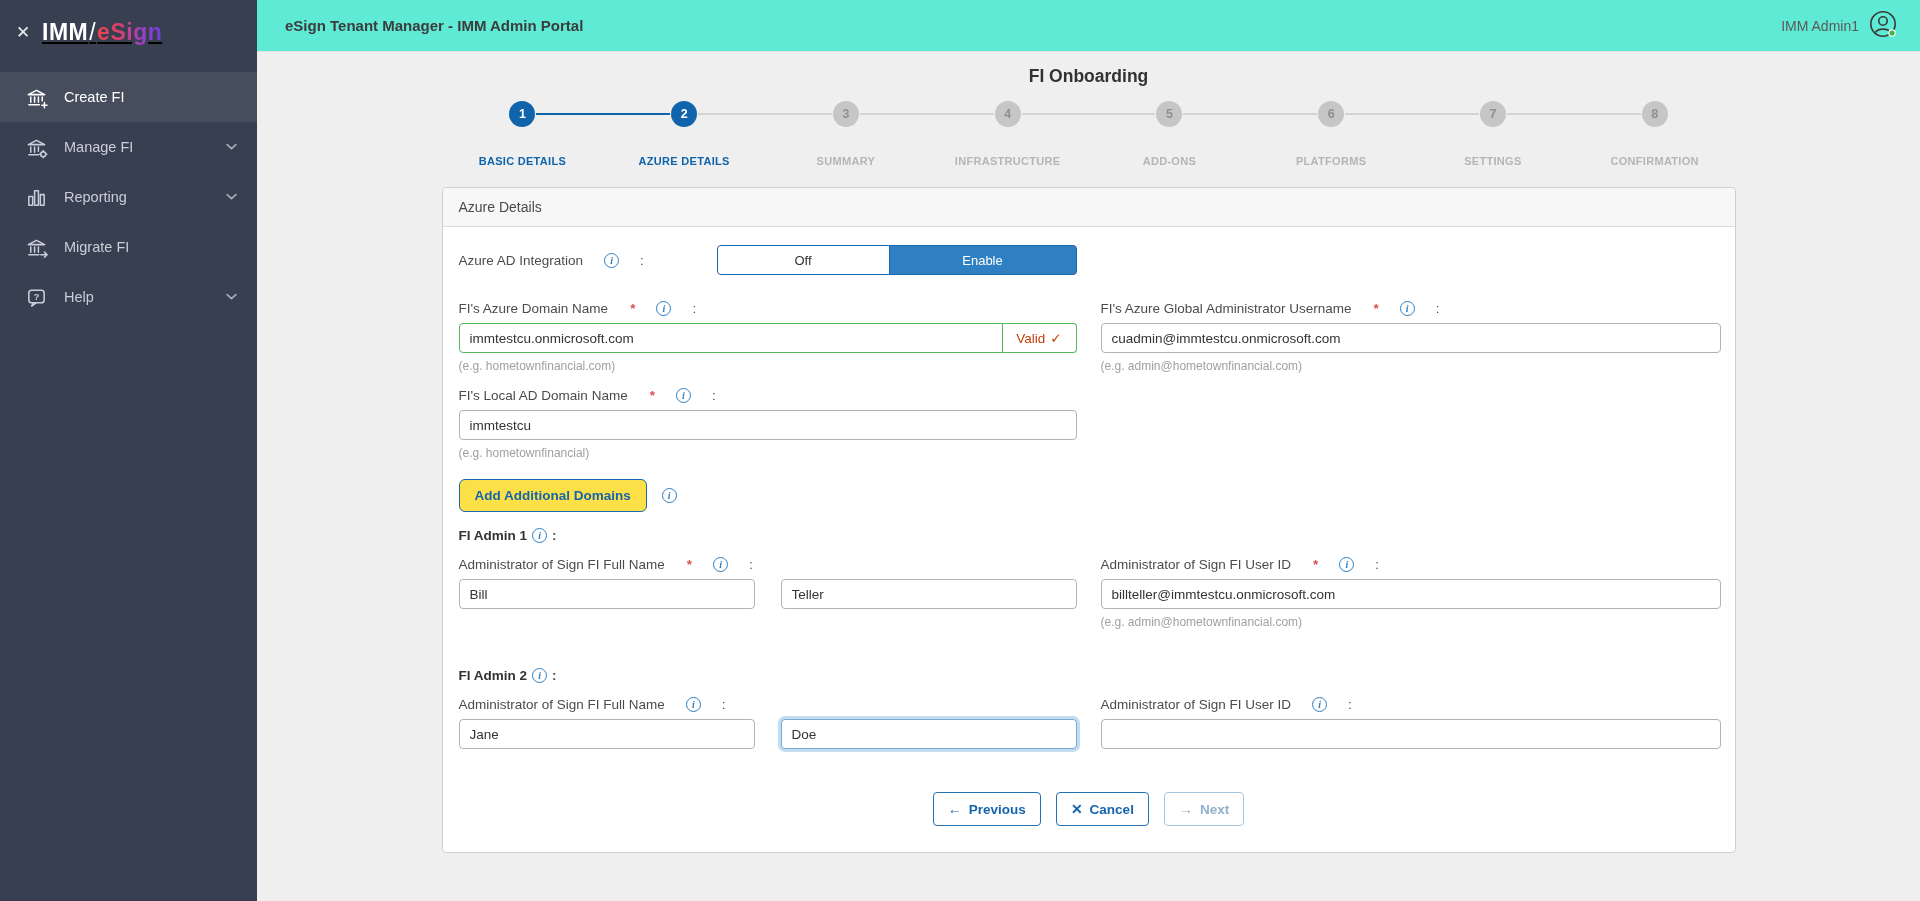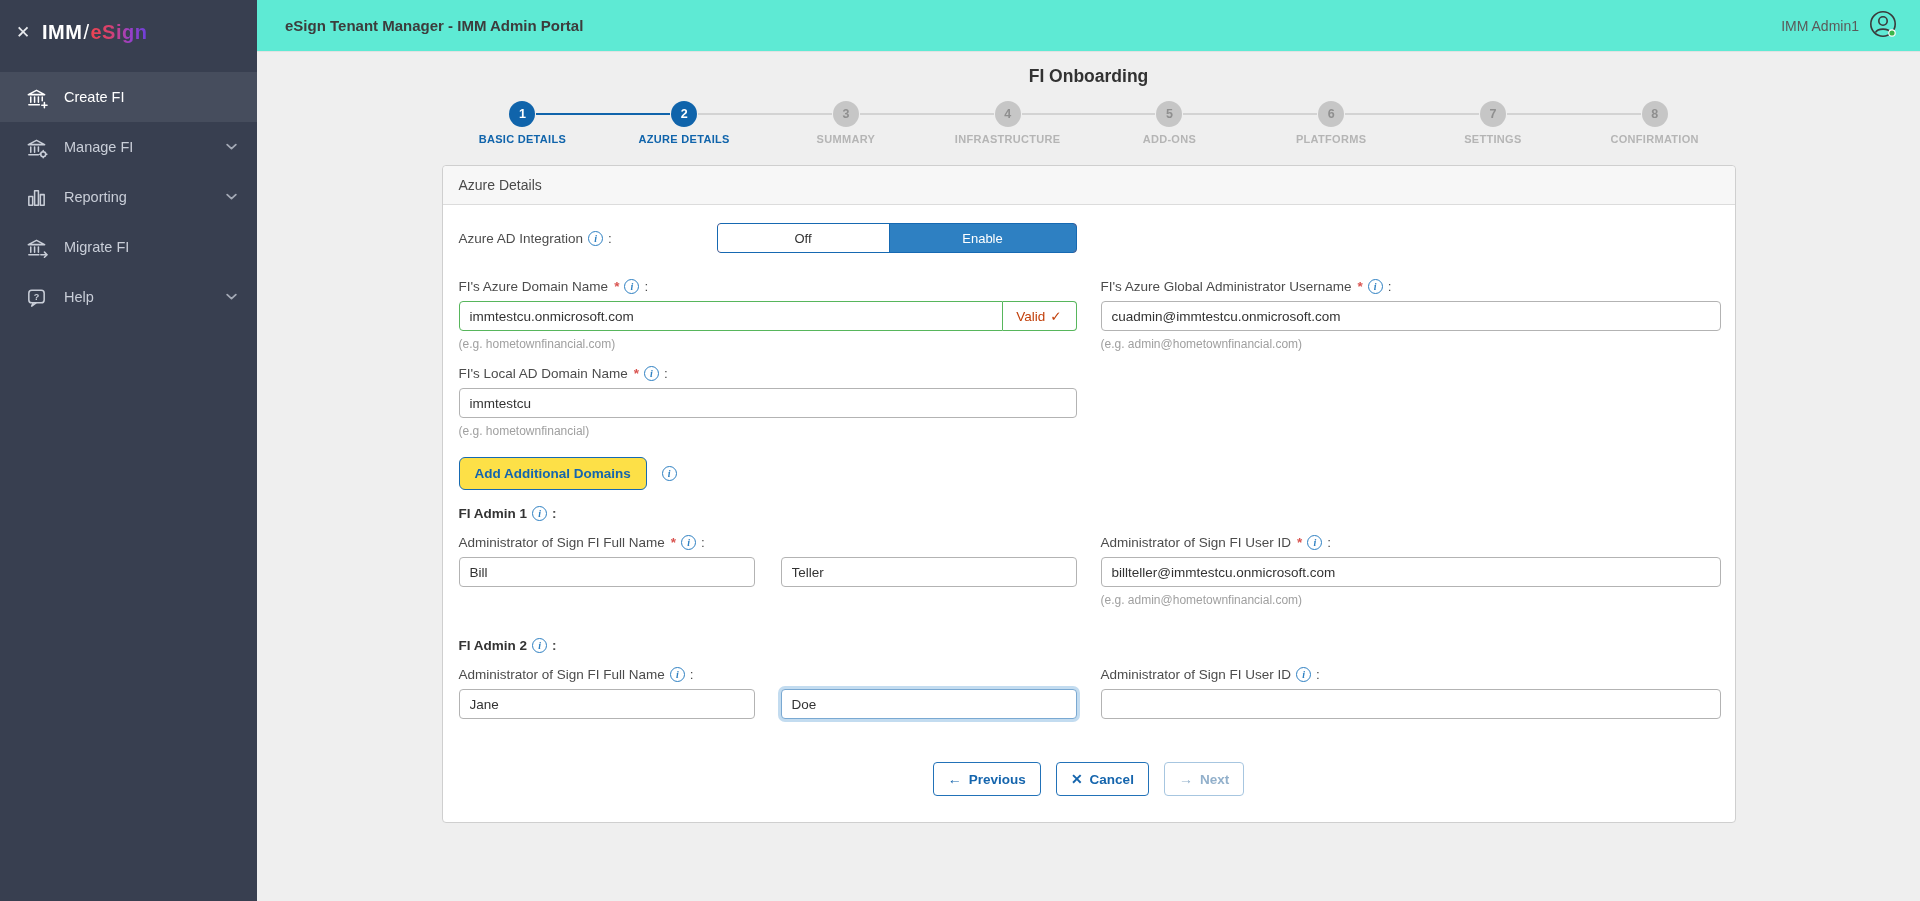--- a/index.html
+++ b/index.html
@@ -3,21 +3,21 @@
 <meta charset="utf-8">
 <style>
   * { margin:0; padding:0; box-sizing:border-box; }
   html,body { width:1920px; height:901px; overflow:hidden; }
   body { font-family:"Liberation Sans", sans-serif; background:#efefef; display:flex; }
 
   
   .sidebar { width:257px; height:901px; background:#383f50; flex:0 0 257px; display:flex; flex-direction:column; }
   .logo-row { height:64px; display:flex; align-items:center; padding:0 14px 0 16px; }
   .close-icon { color:#e8eaee; font-size:17px; cursor:pointer; width:26px; flex:0 0 26px; font-weight:300; }
-  .logo { font-size:20px; font-weight:700; letter-spacing:.5px; white-space:nowrap; }
+  .logo { font-size:23px; font-weight:700; letter-spacing:.5px; white-space:nowrap;text-decoration:underline; }
   .logo .imm { color:#ffffff; }
   .logo .slash { color:#ffffff; font-weight:400; padding:0 1px; }
   .logo .grad { background:linear-gradient(90deg,#ef4450 0%, #d8416e 35%, #9a40c8 70%, #6d3fd8 100%);
                 -webkit-background-clip:text; background-clip:text; color:transparent; }
   .nav { margin-top:8px; }
   .nav-item { height:50px; display:flex; align-items:center; padding:0 18px 0 24px; color:#c9ced8;
               font-size:14.5px; cursor:pointer; }
   .nav-item.active { background:#464d5d; color:#ffffff; }
   .nav-item .nicon { width:24px; height:24px; margin-right:16px; flex:0 0 24px; display:flex; align-items:center; justify-content:center; }
   .nav-item .nlabel { flex:1; }
@@ -34,34 +34,34 @@
   .content { flex:1; overflow:hidden; padding-top:14px; }
   .page-title { text-align:center; font-size:17.5px; font-weight:700; color:#323232; margin-bottom:14px; }
 
   
   .stepper { width:1294px; margin:0 auto 20px; display:flex; }
   .step { flex:1; display:flex; flex-direction:column; align-items:center; position:relative; }
   .step .circle { width:26px; height:26px; border-radius:50%; display:flex; align-items:center; justify-content:center;
                   font-size:12.5px; font-weight:700; z-index:1; }
   .step.done .circle { background:#1064ab; color:#ffffff; }
   .step.future .circle { background:#c6c6c6; color:#8f8f8f; }
-  .step .slabel { margin-top:6px; font-size:11px; font-weight:700; letter-spacing:.3px; }
+  .step .slabel { margin-top:28px; font-size:11px; font-weight:700; letter-spacing:.3px; }
   .step.done .slabel { color:#1064ab; }
   .step.future .slabel { color:#b5b5b5; }
   .step:not(:first-child)::before { content:""; position:absolute; top:12px; height:2px;
       left:calc(-50% + 14px); width:calc(100% - 28px); background:#d3d3d3; }
   .step.line-blue::before { background:#1064ab; }
 
   
   .card { width:1294px; margin:0 auto; background:#ffffff; border:1px solid #cfcfcf; border-radius:4px; }
   .card-header { background:#f7f7f7; border-bottom:1px solid #dcdcdc; padding:11px 16px; font-size:14px;
                  color:#4a4a4a; border-radius:4px 4px 0 0; }
   .card-body { padding:18px 16px 26px; }
 
-  .flabel { font-size:13.5px; color:#4c4c4c; display:inline-flex; align-items:center; gap:4px; }
+  .flabel { font-size:13.5px; color:#4c4c4c; display:inline-flex; align-items:center; gap:20px; }
   .req { color:#d9534f; font-weight:700; margin-left:2px; }
   .info-icon { display:inline-flex; width:15px; height:15px; border:1px solid #2e80c2; border-radius:50%;
                color:#2e80c2; font-size:10px; align-items:center; justify-content:center;
                font-family:"Liberation Serif", serif; font-style:italic; font-weight:700; margin:0 1px; cursor:pointer; }
   .colon { color:#4c4c4c; }
 
   .toggle-row { display:flex; align-items:center; margin-bottom:24px; }
   .toggle-row .flabel { width:258px; }
   .toggle-group { display:flex; width:360px; height:30px; border:1px solid #1669b2; border-radius:4px; overflow:hidden; background:#b91c1c; }
   .tg-off { flex:0 0 171px; background:#ffffff; color:#333333; font-size:13px; border:none; cursor:pointer;
@@ -325,21 +325,21 @@
               <span>Administrator of Sign FI User ID</span>
               <span class="req">*</span>
               <span class="info-icon">i</span>
               <span class="colon">:</span>
             </div>
             <input class="tbox" type="text" value="billteller@immtestcu.onmicrosoft.com" style="">
             <div class="helper">(e.g. admin@hometownfinancial.com)</div>
           </div>
         </div>
 
-        <div class="sec-heading" style="margin-top:18px;">
+        <div class="sec-heading" style="margin-top:26px;">
           <span>FI Admin 2</span>
           <span class="info-icon">i</span>
           <span class="colon">:</span>
         </div>
         <div class="grid2">
           <div class="col-l field">
             <div class="flabel">
               <span>Administrator of Sign FI Full Name</span>
               <span class="info-icon">i</span>
               <span class="colon">:</span>

